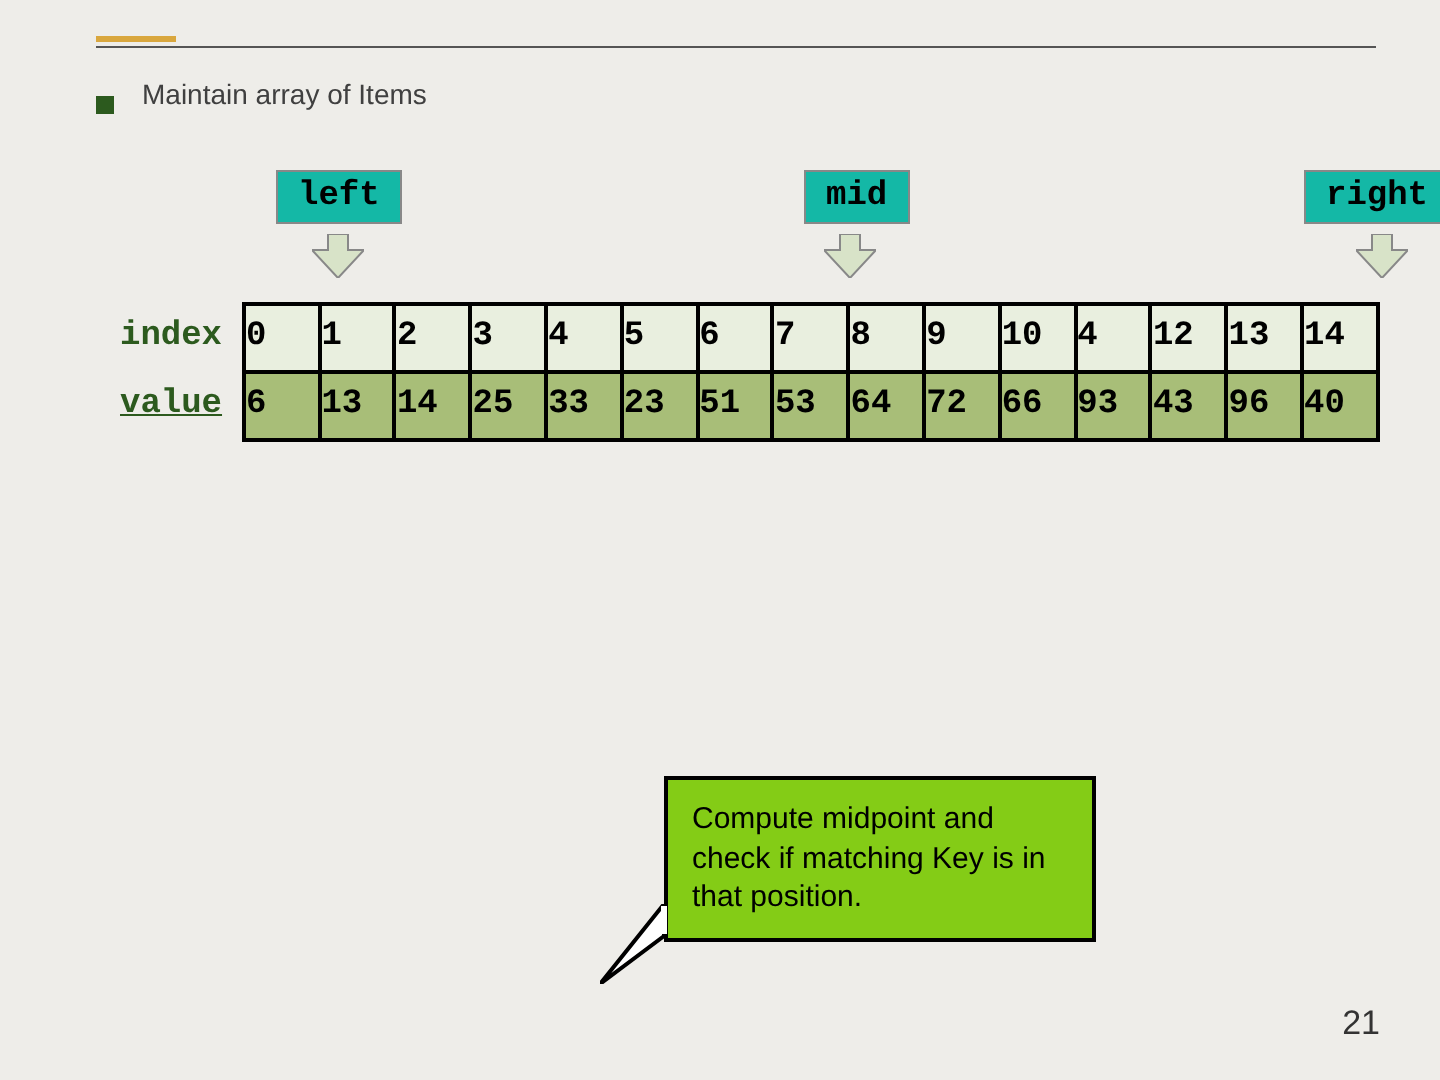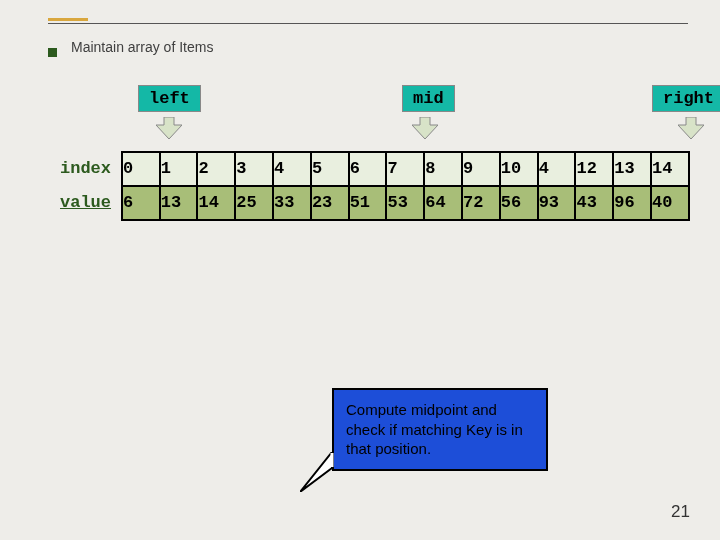--- a/index.html
+++ b/index.html
@@ -101,21 +101,21 @@
   .index-label { color: #2c5a1e; }
   .value-label { color: #2c5a1e; text-decoration: underline; }
   tr.index-row td.cell { background: #e9efdf; }
   tr.value-row td.cell { background: #a8be78; }
 
   .callout {
     position: absolute;
     left: 332px;
     top: 388px;
     width: 216px;
-    background: #1d4ed8;
+    background: #84cc16;
     border: 2px solid #000;
     padding: 10px 12px;
     font-size: 15px;
     line-height: 1.3;
     color: #000;
   }
   .callout-tail {
     position: absolute;
     left: 300px;
     top: 452px;
@@ -192,21 +192,21 @@
       <td class="cell">6</td>
       <td class="cell">13</td>
       <td class="cell">14</td>
       <td class="cell">25</td>
       <td class="cell">33</td>
       <td class="cell">23</td>
       <td class="cell">51</td>
       <td class="cell">53</td>
       <td class="cell">64</td>
       <td class="cell">72</td>
-      <td class="cell">56</td>
+      <td class="cell">66</td>
       <td class="cell">93</td>
       <td class="cell">43</td>
       <td class="cell">96</td>
       <td class="cell">40</td>
     </tr>
   </tbody>
     </table>
 </div>
 
 <div class="callout">

